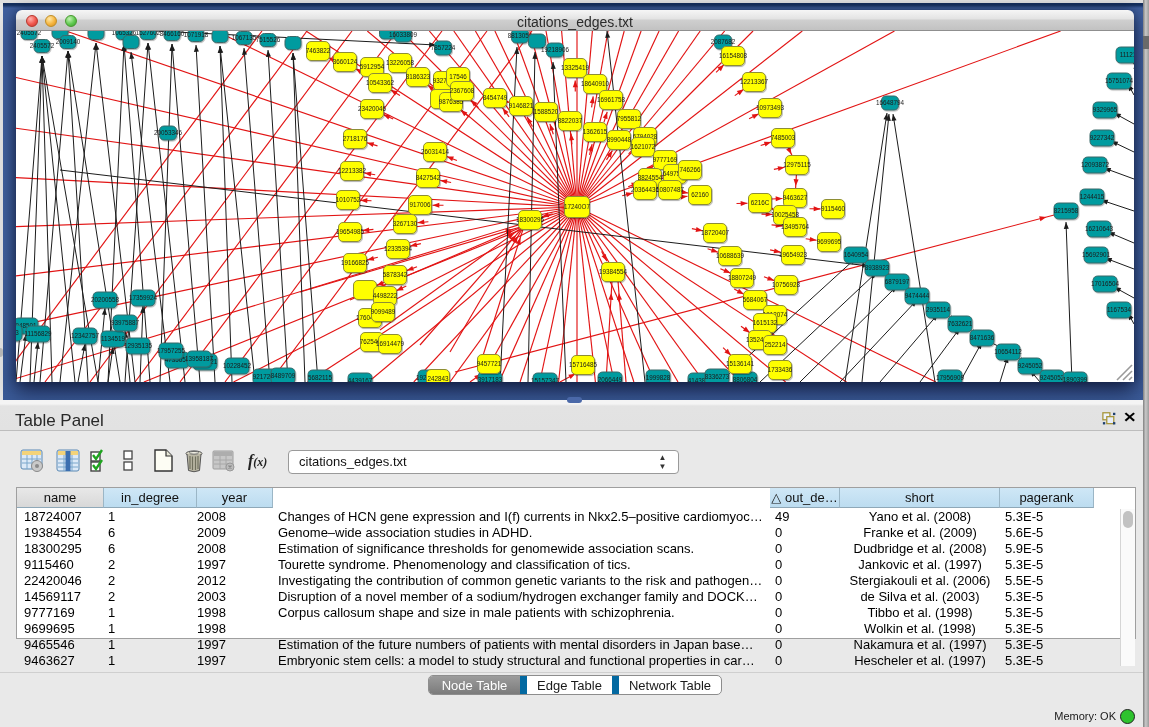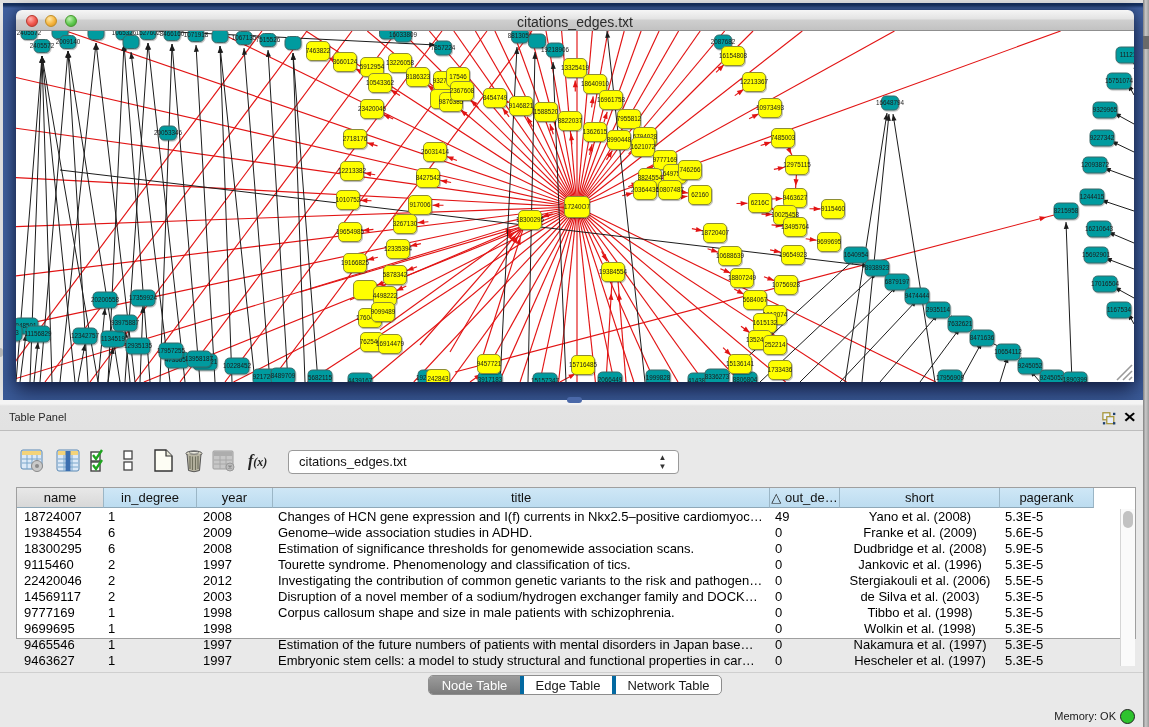--- a/index.html
+++ b/index.html
@@ -15,53 +15,53 @@
 #titlebar{position:absolute;left:0;top:0;width:1118px;height:21px;border-radius:6px 6px 0 0;
  background:linear-gradient(180deg,#f6f6f6 0,#e3e3e3 45%,#cfcfcf 50%,#c2c2c2 100%);
  border-bottom:1px solid #8f8f8f}
 #titlebar .tl{position:absolute;top:4.5px;width:12px;height:12px;border-radius:50%}
 #ttext{position:absolute;left:0;right:0;top:3.5px;text-align:center;font-size:14px;color:#2b2b2b}
 #canvas{position:absolute;left:0;top:21px;width:1118px;height:351px;background:#fff;overflow:hidden}
 
 #tpanel{position:absolute;left:0;top:400px;width:1149px;height:327px;background:#e9e9e9}
 #tphead{position:absolute;left:0;top:0;width:1149px;height:31px;
  background:linear-gradient(180deg,#f4f4f4 0,#f4f4f4 4px,#e3e3e3 6px,#e2e2e2 100%);border-bottom:1px solid #bdbdbd}
-#tphead .t{position:absolute;left:9px;top:11px;font-size:11px;color:#282828}
+#tphead .t{position:absolute;left:15px;top:11px;font-size:17px;color:#282828}
 #grip{position:absolute;left:567px;top:-3px;width:15px;height:6px;border-radius:3px;background:#4a68a8}
 #tpx{position:absolute;left:1124px;top:9px;font-size:14px;font-weight:900;color:#000;transform:scaleX(1.15)}
 
 #tbar{position:absolute;left:0;top:30px;width:1149px;height:56px}
 .dropdown{position:absolute;left:288px;top:20px;width:391px;height:24px;background:#fff;border:1px solid #9a9a9a;border-radius:4px;font-size:13px;color:#111;line-height:22px;padding-left:10px}
 .stepper{position:absolute;right:10px;top:2px;width:11px;height:18px;font-size:8px;color:#333;line-height:9px;text-align:center}
 
 #tbl{position:absolute;left:16px;top:87px;width:1120px;height:152px;background:#fff;border:1px solid #9f9f9f}
 #thead{position:absolute;left:0;top:0;height:20px;width:1077px;font-size:13px;color:#111}
 #thead span{position:absolute;top:0;height:20px;line-height:20px;text-align:center;border-right:1px solid #9bb6c6;background:linear-gradient(180deg,#cfe7f6,#bcdcf0);border-bottom:1px solid #8fa8b8}
 #thead .h0{left:0;width:87px;background:linear-gradient(180deg,#e8e8e8,#d8d8d8)}
 #thead .h1{left:87px;width:93px}
 #thead .h2{left:180px;width:76px}
 #thead .h3{left:256px;width:497px}
 #thead .h4{left:753px;width:70px}
 #thead .h5{left:823px;width:160px}
 #thead .h6{left:983px;width:94px}
 #tbody{position:absolute;left:0;top:21px;width:1118px;font-size:13px;color:#000}
 .trow{position:relative;height:16px;line-height:16px;white-space:nowrap}
 .trow span{position:absolute;top:0;height:16px;overflow:hidden}
-.c0{left:7px;width:80px}.c1{left:91px;width:80px}.c2{left:186px;width:70px}
+.c0{left:7px;width:80px}.c1{left:91px;width:80px}.c2{left:180px;width:70px}
 .c3{left:261px;width:492px}.c4{left:758px;width:60px}.c5{left:823px;width:160px;text-align:center}
 .c6{left:988px;width:90px}
 #vsb{position:absolute;left:1103px;top:21px;width:15px;height:157px;background:#fafafa;border-left:1px solid #d5d5d5}
 #vsbthumb{position:absolute;left:2px;top:2px;width:10px;height:17px;border-radius:5px;background:#c2c2c2}
 
 #tabline{position:absolute;left:0;top:272px;width:1149px;height:1px;background:#cfcfcf}
 #tabs{position:absolute;left:428px;top:275px;width:294px;height:20px;border:1px solid #8d8d8d;border-radius:5px;background:#fff;font-size:13px;display:flex}
 #tabs .seg{text-align:center;line-height:19px;color:#1a1a1a}
 #tabs .s0{width:91px}#tabs .s1{width:92px}#tabs .s2{width:109px}
 #tabs .sel{background:linear-gradient(180deg,#9c9c9c,#7b7b7b);color:#fff;border-radius:4px 0 0 4px}
-#tabs .seg+.seg{border-left:4px solid #0369a1}
+#tabs .seg+.seg{border-left:7px solid #0369a1}
 #mem{position:absolute;right:33px;top:310px;font-size:11px;color:#1a1a1a}
 #memdot{position:absolute;right:14px;top:309px;width:15px;height:15px;border-radius:50%;background:#2ec32e;border:1.5px solid #222}
 .icon{position:absolute;top:19px}
 </style></head>
 <body>
 <div id="stage">
  <div id="leftstrip"></div>
     <div style="position:absolute;left:0px;top:348px;width:3px;height:9px;background:#b5b5b5;border-radius:0 3px 3px 0;z-index:5"></div>
  <div id="bluebg"></div>
  <div id="topstrip"></div>
@@ -1119,21 +1119,20 @@
           <path d="M16.5 16.5 l3 3 M19.5 16.5 l-3 3" stroke="#888" stroke-width="1.4"></path>
         </svg>
 <div style="position:absolute;left:248px;top:22px;font-family:'Liberation Serif',serif;font-style:italic;font-weight:bold;font-size:16px;color:#222">f<span style="font-size:12px">(x)</span></div>
     <div class="dropdown">citations_edges.txt<div class="stepper">▲<br>▼</div></div>
   </div>
   <div id="tbl">
     <div id="thead">
       <span class="h0">name</span>
           <span class="h1">in_degree</span>
           <span class="h2">year</span>
-      <span class="h3">title</span>
           <span class="h4">△ out_de…</span>
           <span class="h5">short</span>
       <span class="h6">pagerank</span>
     </div>
     <div id="tbody">
           <div class="trow">
             <span class="c0">18724007</span>
             <span class="c1">1</span>
             <span class="c2">2008</span>
             <span class="c3">Changes of HCN gene expression and I(f) currents in Nkx2.5–positive cardiomyoc…</span>
@@ -1158,21 +1157,21 @@
             <span class="c4">0</span>
             <span class="c5">Dudbridge et al. (2008)</span>
             <span class="c6">5.9E-5</span>
           </div>
 <div class="trow">
             <span class="c0">9115460</span>
             <span class="c1">2</span>
             <span class="c2">1997</span>
             <span class="c3">Tourette syndrome. Phenomenology and classification of tics.</span>
             <span class="c4">0</span>
-            <span class="c5">Jankovic et al. (1996)</span>
+            <span class="c5">Jankovic et al. (1997)</span>
             <span class="c6">5.3E-5</span>
           </div>
 <div class="trow">
             <span class="c0">22420046</span>
             <span class="c1">2</span>
             <span class="c2">2012</span>
             <span class="c3">Investigating the contribution of common genetic variants to the risk and pathogen…</span>
             <span class="c4">0</span>
             <span class="c5">Stergiakouli et al. (2006)</span>
             <span class="c6">5.5E-5</span>

